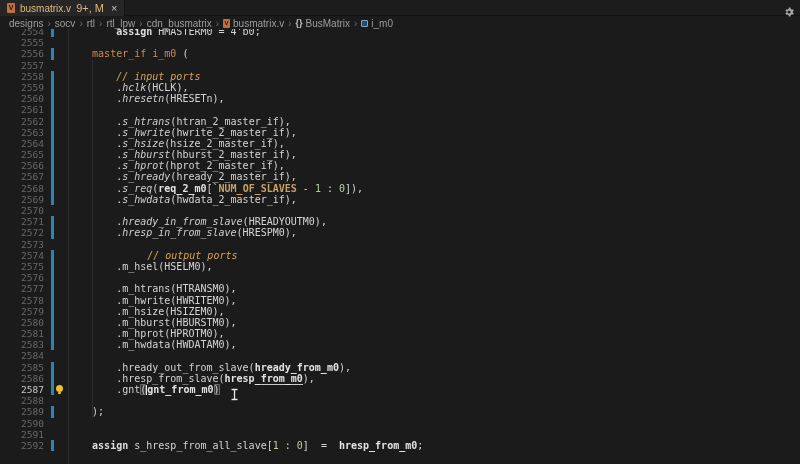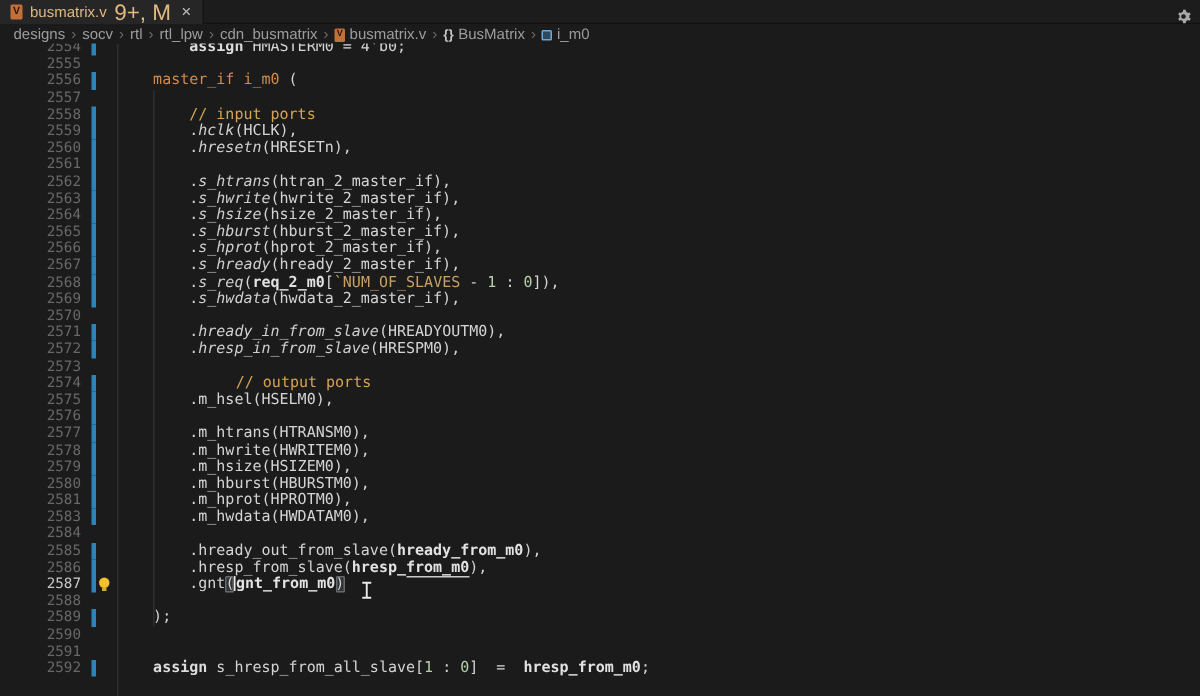--- a/index.html
+++ b/index.html
@@ -10,56 +10,56 @@
   .tabbar { position:absolute; left:0; top:0; width:800px; height:16px;
             background:#1c1c1c; border-bottom:1px solid #121212; }
   .tab { position:absolute; left:0; top:0; height:16px; padding:0 7px;
          background:#262626; display:flex; align-items:center; gap:5px;
          border-right:1px solid #141414; cursor:pointer; }
   .file-icon { width:8px; height:10px; background:#c1703a; border-radius:1px;
                color:#24150a; font-size:7px; line-height:10px; text-align:center;
                font-weight:bold; flex:0 0 auto; }
   .file-icon::after { content:"V"; }
   .tab-label { color:#dfb97f; font-size:10px; white-space:nowrap; }
-  .tab-badge { color:#dfb97f; font-size:15px; white-space:nowrap; }
+  .tab-badge { color:#dfb97f; font-size:11px; white-space:nowrap; }
   .tab-close { color:#c2c2c2; font-size:11px; line-height:11px; margin-left:2px; cursor:pointer; }
   .editor-actions { position:absolute; right:6px; top:3px; }
 
   
   .breadcrumbs { position:absolute; left:0; top:17px; width:800px; height:12px;
                  background:#1b1b1b; display:flex; align-items:center;
                  padding-left:9px; font-size:10px; color:#9d9d9d; }
   .bc-item { display:flex; align-items:center; gap:3px; cursor:pointer; white-space:nowrap; }
   .bc-sep { color:#6a6a6a; margin:0 4px; font-size:10px; }
   .bc-icon-verilog { width:7px; height:9px; background:#c1703a; border-radius:1px;
                      color:#24150a; font-size:6px; line-height:9px; text-align:center; font-weight:bold; }
   .bc-icon-verilog::after { content:"V"; }
   .bc-icon-braces { color:#c5c5c5; font-size:9px; font-weight:bold; }
   .bc-icon-braces::after { content:"{}"; }
   .bc-icon-module { width:7px; height:7px; border:1px solid #71a8d0; background:#2d4a61; border-radius:1px; }
 
   
-  .editor { position:absolute; left:16px; top:29px; width:684px; height:435px;
+  .editor { position:absolute; left:6px; top:29px; width:684px; height:435px;
             background:#1b1b1b; overflow:hidden; cursor:text; }
   .code-lines { position:absolute; left:0; top:-3px; width:800px;
                 font-family:"DejaVu Sans Mono", monospace; font-size:10px; }
   .indent-guide { position:absolute; width:1px; background:#2e2e2e; }
   .row { position:relative; height:11.2px; line-height:11.2px; }
   .ln { position:absolute; left:0; top:0; width:38px; text-align:right;
         color:#686868; font-size:9.5px; }
   .ln.active { color:#c8c8c8; }
   .gitbar { position:absolute; left:45px; top:0; width:3px; height:11.2px; background:#2b83b7; }
   .content { position:absolute; left:62px; top:0; white-space:pre; color:#d4d4d4; }
 
   .sg-p { color:#d4d4d4; }
   .sg-k { color:#dcdcdc; font-weight:bold; }
   .sg-t { color:#d08a4a; }
-  .sg-c { color:#d6a354; }
+  .sg-c { color:#d6a354; font-style:italic; }
   .sg-i { color:#cfcfcf; font-style:italic; }
-  .sg-m { color:#c8a165; font-weight:400;margin-top:28px; }
+  .sg-m { color:#c8a165; font-weight:700;margin-top:28px; }
   .sg-n { color:#b5cea8; }
   .sg-s { color:#e2e2e2; font-weight:600; }
   .sg-u { border-bottom:1px solid #c9c9c9; }
   .sg-b { outline:1px solid #696969; outline-offset:-1px; background:#303334; border-radius:1px; }
   .caret { display:inline-block; width:0; height:10px; border-left:1px solid #e8e8e8;
            vertical-align:-2px; }
 
   .bulb { position:absolute; left:49px; top:1px; width:9px; height:10px; cursor:pointer; }
   .bulb-head { width:7px; height:7px; border-radius:50%; background:#f2c12e; margin:0 auto; }
   .bulb-base { width:3px; height:2px; background:#d8a92a; margin:0 auto; }

